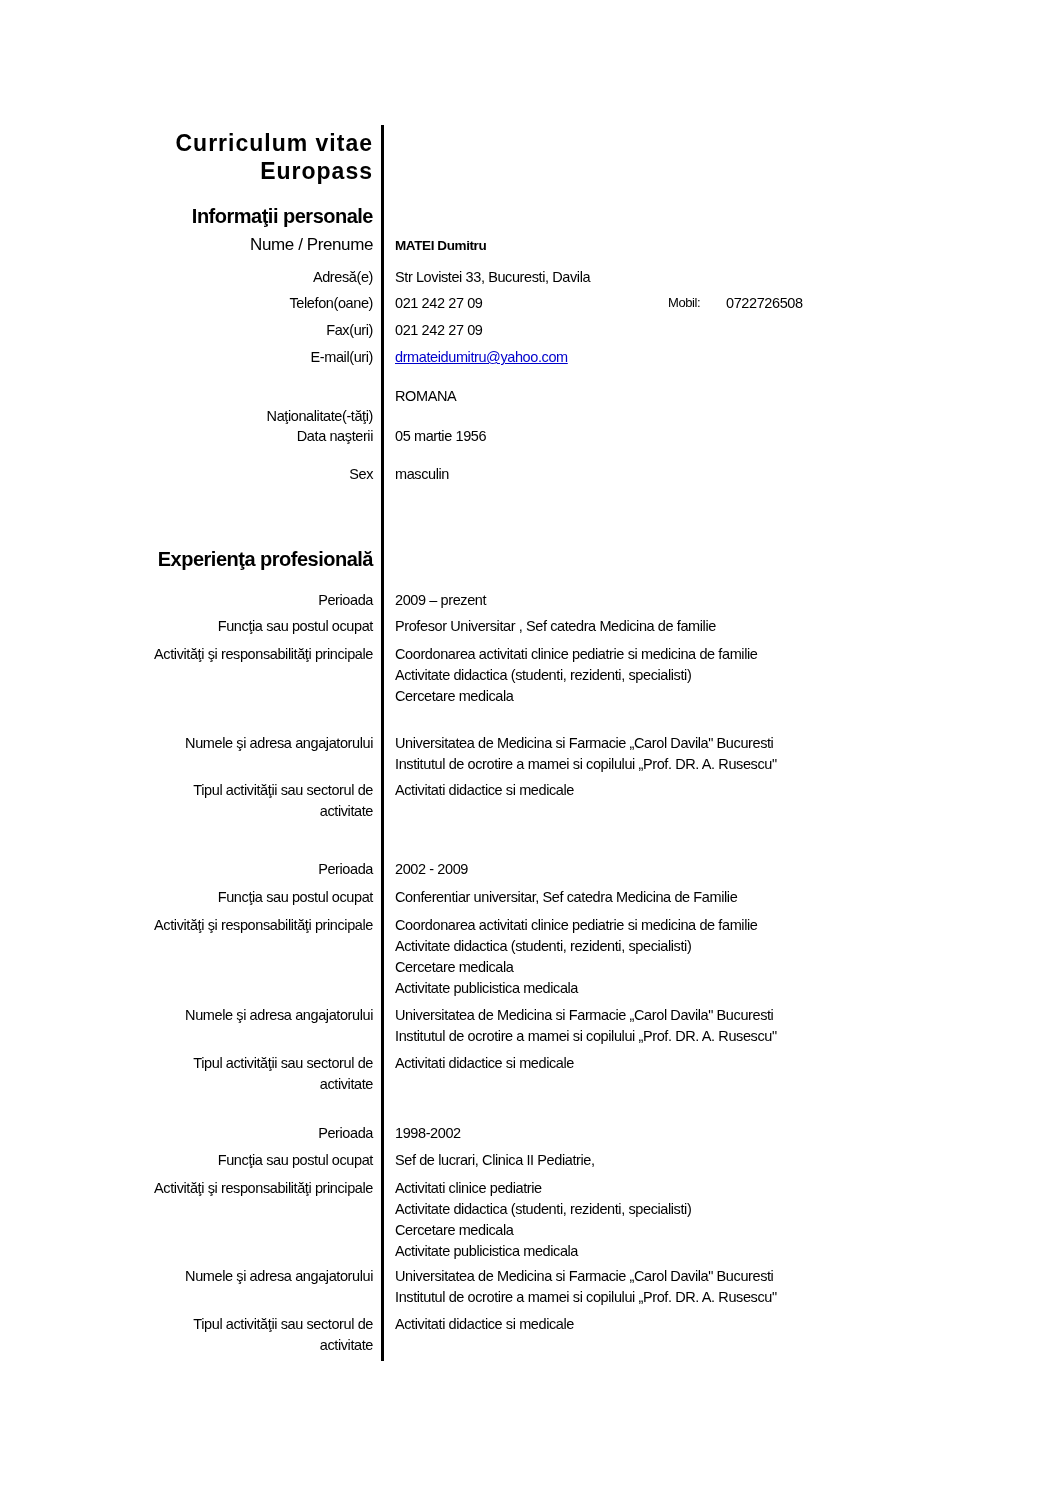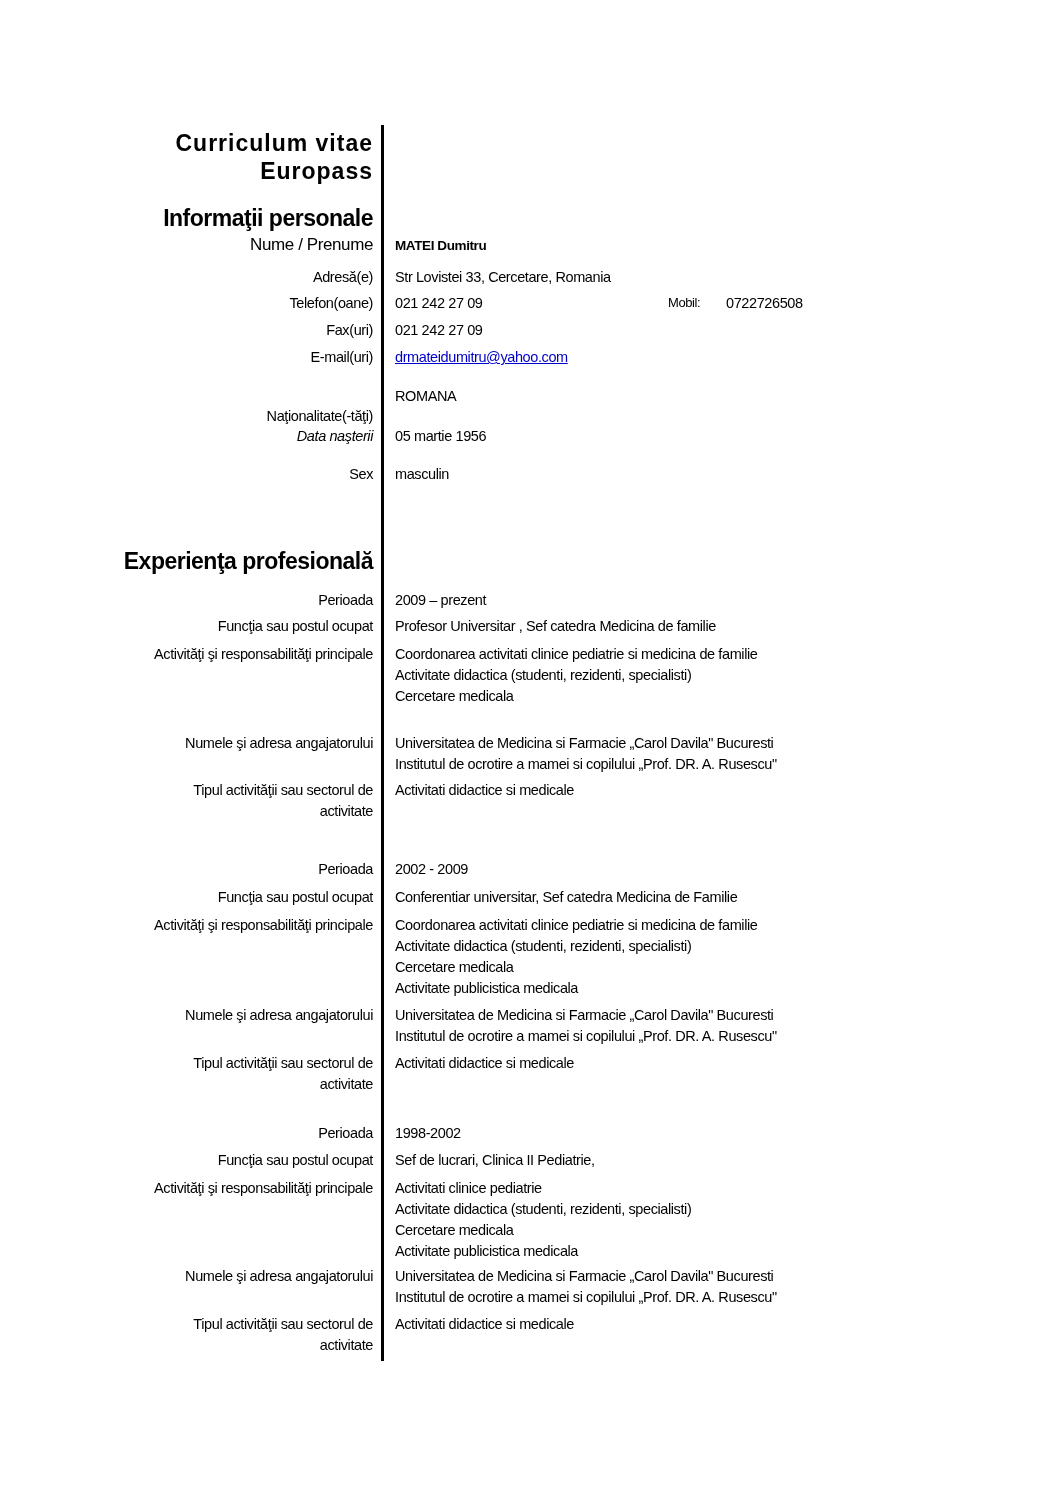--- a/index.html
+++ b/index.html
@@ -3,57 +3,57 @@
   <meta charset="utf-8">
   <style>
     html, body { margin: 0; padding: 0; background: #ffffff; }
     body { width: 1059px; height: 1497px; position: relative; overflow: hidden;
            font-family: "Liberation Sans", sans-serif; color: #000; }
     .vline { position: absolute; left: 381px; top: 125px; width: 3px; height: 1236px; background: #000; }
     .abs { position: absolute; white-space: nowrap; }
     .lbl { position: absolute; right: 686px; text-align: right; font-size: 14.5px; letter-spacing: -0.4px; white-space: nowrap; }
     .val { position: absolute; left: 395px; font-size: 14.5px; letter-spacing: -0.4px; white-space: nowrap; }
     .title { position: absolute; right: 686px; font-size: 23px; font-weight: bold; letter-spacing: 1px; }
-    .sect { position: absolute; right: 686px; text-align: right; font-size: 23px; font-weight: bold; letter-spacing: -0.5px; margin-left: 32px; }
+    .sect { position: absolute; right: 686px; text-align: right; font-size: 20px; font-weight: bold; letter-spacing: -0.5px; margin-left: 32px; }
     .namelbl { font-size: 17px; }
     .bold { font-weight: bold; }
     .link { color: #0000cc; text-decoration: underline; }
     .ml { line-height: 21px; }
   </style>
 </head>
 <body>
 
 <div class="vline"></div>
 
 <div class="title" style="top:130px;">Curriculum vitae</div>
 <div class="title" style="top:158px;">Europass</div>
 
 <div class="sect" style="top:205px;">Informaţii personale</div>
 
 <div class="lbl namelbl" style="top:235px;">Nume / Prenume</div>
 <div class="val bold" style="top:238px;font-size:13.5px;">MATEI Dumitru</div>
 
 <div class="lbl" style="top:269px;">Adresă(e)</div>
-<div class="val" style="top:269px;">Str Lovistei 33, Cercetare,  Romania</div>
+<div class="val" style="top:269px;">Str Lovistei 33, Bucuresti,  Davila</div>
 
 <div class="lbl" style="top:295px;">Telefon(oane)</div>
 <div class="val" style="top:295px;">021 242 27 09</div>
 <div class="abs" style="left:668px;top:295px;font-size:13px;letter-spacing:-0.4px;">Mobil:</div>
 <div class="abs" style="left:726px;top:295px;font-size:14.5px;letter-spacing:-0.4px;">0722726508</div>
 
 <div class="lbl" style="top:322px;">Fax(uri)</div>
 <div class="val" style="top:322px;">021 242 27 09</div>
 
 <div class="lbl" style="top:349px;text-align:center;">E-mail(uri)</div>
 <a class="val link" style="top:349px;">drmateidumitru@yahoo.com</a>
 
 <div class="lbl" style="top:388px;margin-top:20px;">Naţionalitate(-tăţi)</div>
 <div class="val" style="top:388px;">ROMANA</div>
 
-<div class="lbl" style="top:428px;font-style:italic;">Data naşterii</div>
+<div class="lbl" style="top:428px;">Data naşterii</div>
 <div class="val" style="top:428px;">05 martie  1956</div>
 
 <div class="lbl" style="top:466px;">Sex</div>
 <div class="val" style="top:466px;">masculin</div>
 
 <div class="sect" style="top:548px;">Experienţa profesională</div>
 
 <div>
   <div class="lbl" style="top:592px;">Perioada</div>
   <div class="val" style="top:592px;">2009 – prezent</div>

